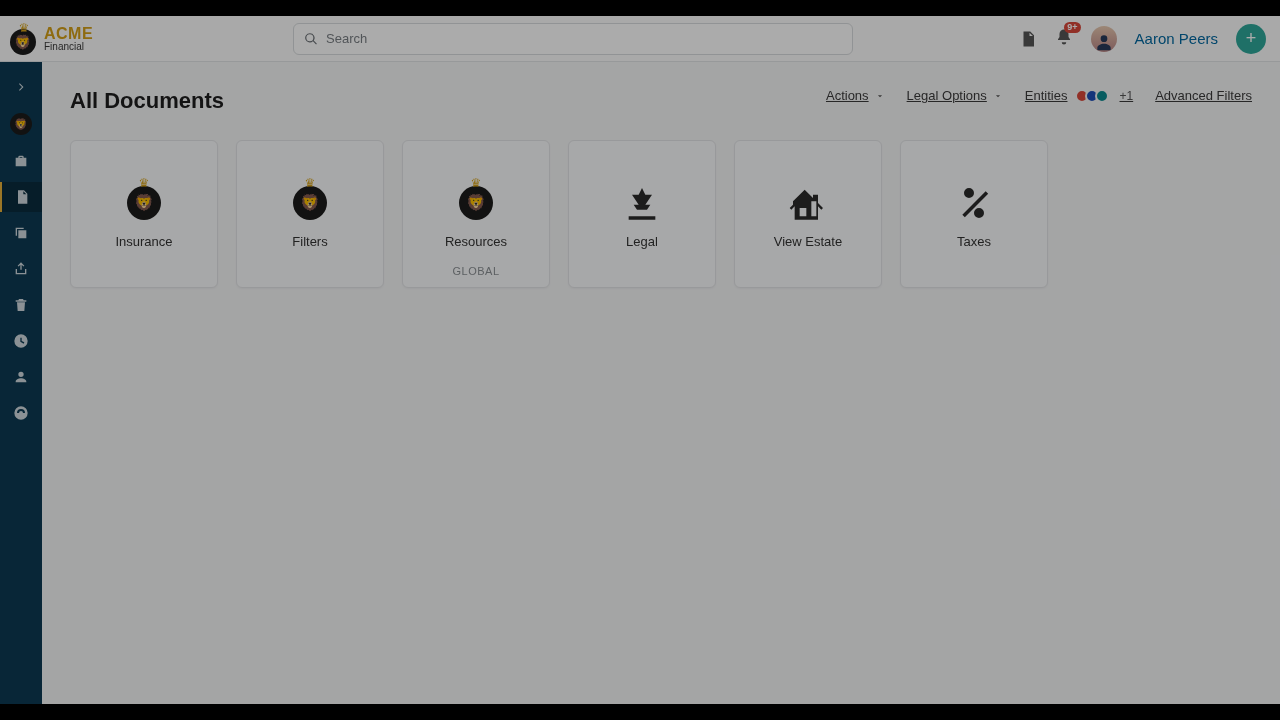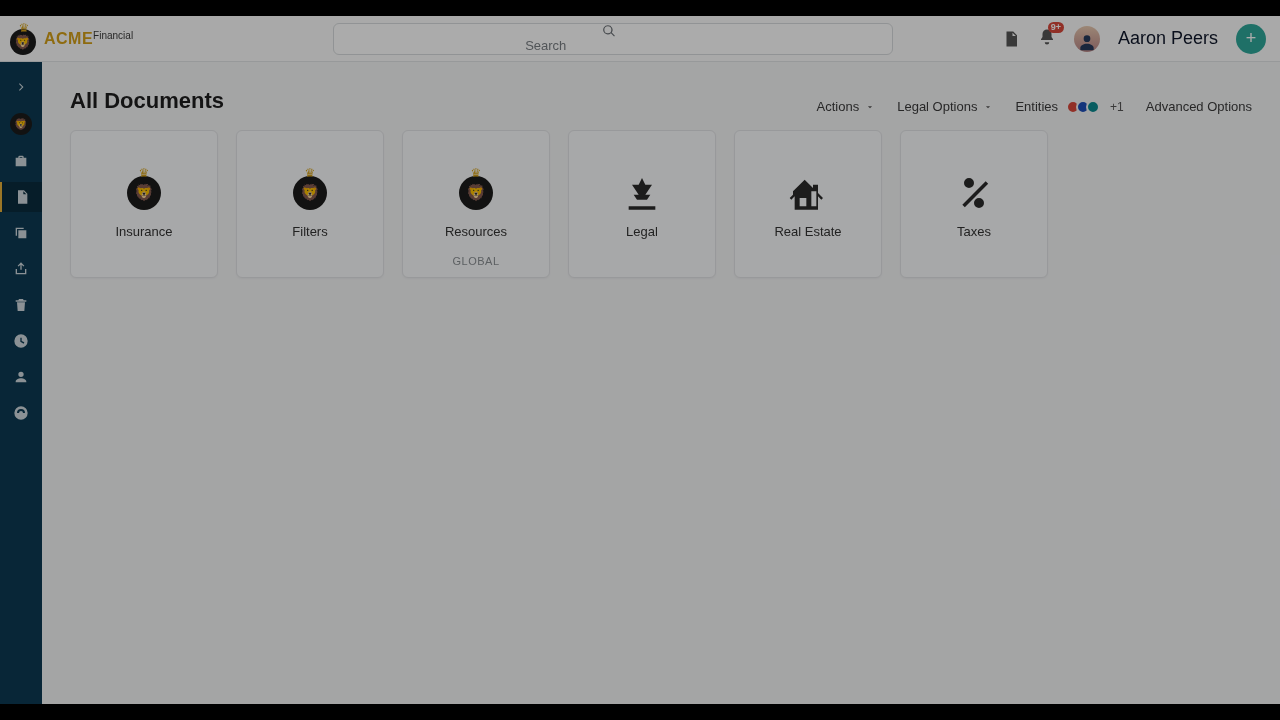--- a/index.html
+++ b/index.html
@@ -31,30 +31,30 @@
   .logo-crown {
     position:absolute; top:-3px; left:50%; transform:translateX(-50%);
     font-size:12px; color:#d4a018; line-height:1;
   }
   .logo-head {
     width:26px; height:26px; border-radius:50%;
     background:#1c1c1c; display:flex; align-items:center; justify-content:center;
     font-size:14px; color:#fff;
     margin-top:4px;
   }
-  .logo-text { display:flex; flex-direction:row; line-height:1; }
+  .logo-text { display:flex; flex-direction:column; line-height:1; }
   .logo-top { font-size:16px; font-weight:700; color:#d4a018; letter-spacing:.5px; }
   .logo-bottom { font-size:10px; font-weight:500; color:#3a3a3a; }
 
   .search-wrap {
     margin-left:200px;
     width:560px; height:32px;
     border:1px solid #d9dcde; border-radius:6px;
     background:#fff;
-    display:flex; align-items:center; padding:0 10px;flex-direction:column;
+    display:flex; align-items:center; padding:0 10px;
   }
   .search-wrap svg { width:14px; height:14px; fill:#6b7075; margin-right:8px; }
   .search-wrap input {
     border:none; outline:none; flex:1; font-size:13px; color:#333; background:transparent;
   }
   .search-wrap input::placeholder { color:#7a7f84; }
 
   .top-right { margin-left:auto; display:flex; align-items:center; gap:18px; }
   .top-icon { width:18px; height:18px; fill:#555; cursor:pointer; }
   .bell-wrap { position:relative; cursor:pointer; }
@@ -62,21 +62,21 @@
     position:absolute; top:-6px; right:-8px;
     background:#d9483b; color:#fff; font-size:9px; font-weight:600;
     padding:1px 3px; border-radius:8px; line-height:1;
   }
   .avatar {
     width:26px; height:26px; border-radius:50%;
     background:linear-gradient(#e8c9b0,#b88);
     display:flex; align-items:flex-end; justify-content:center; overflow:hidden;
   }
   .avatar svg { width:20px; height:20px; }
-  .user-name { font-size:18px; color:#0f172a; }
+  .user-name { font-size:15px; color:#0369a1; }
   .add-btn {
     width:30px; height:30px; border-radius:50%;
     background:#2fa89a; color:#fff; font-size:18px; font-weight:300;
     display:flex; align-items:center; justify-content:center; cursor:pointer;
   }
 
   
   .sidebar {
     position:absolute; top:62px; left:0; bottom:16px;
     width:42px; background:#0c3a52;
@@ -103,26 +103,26 @@
   }
 
   
   .main {
     position:absolute; top:62px; left:42px; right:0; bottom:16px;
     background:#f5f6f7;
     padding:26px 28px;
     overflow:auto;
   }
   .page-head {
-    display:flex; align-items:flex-end; justify-content:space-between;
-    margin-bottom:16px;
+    display:flex; align-items:flex-start; justify-content:space-between;
+    margin-bottom:26px;
   }
   .page-title { font-size:22px; font-weight:700; color:#1e1e1e; }
   .page-controls { display:flex; align-items:center; gap:22px; font-size:13px; color:#3b3b3b; }
-  .ctrl { display:flex; align-items:center; gap:6px; cursor:pointer; }
+  .ctrl { display:flex; align-items:center; gap:6px; cursor:pointer;text-decoration:underline; }
   .ctrl svg { width:10px; height:10px; fill:#555; }
   .ent-dots { display:flex; align-items:center; margin-left:2px; }
   .ent-dot { width:14px; height:14px; border-radius:50%; border:2px solid #f5f6f7; margin-left:-4px; }
   .ent-dot:first-child { margin-left:0; }
   .ent-extra { font-size:12px; color:#555; margin-left:4px; }
 
   .folders { display:flex; gap:18px; }
   .folder {
     width:148px; height:148px;
     background:#fafbfc; border:1px solid #e3e5e7; border-radius:6px;
@@ -276,21 +276,21 @@
           <span>Entities</span>
           <div class="ent-dots" id="ent-dots">
               <div class="ent-dot" style="background: rgb(217, 72, 59);"></div>
               <div class="ent-dot" style="background: rgb(30, 79, 184);"></div>
               <div class="ent-dot" style="background: rgb(11, 138, 143);"></div>
             </div>
           <span class="ent-extra">+1</span>
         </div>
 
         <div class="ctrl">
-          <span>Advanced Options</span>
+          <span>Advanced Filters</span>
         </div>
       </div>
     </div>
 
     <div class="folders" id="folders">
         <div class="folder">
           <div class="folder-icon">
             <div class="card-lion"><span class="crown">♛</span>🦁</div>
           </div>
           <div class="folder-label">Insurance</div>
@@ -315,21 +315,21 @@
             </svg>
           </div>
           <div class="folder-label">Legal</div>
         </div>
         <div class="folder">
           <div class="folder-icon">
             <svg viewBox="0 0 24 24">
               <path d="M3 11l7-7 5 5V7h3v5l3 3-1 1-2-2v8H4v-8l-2 2-1-1 2-2zm4 9h4v-5H7v5zm7 0h3v-9h-3v9z"></path>
             </svg>
           </div>
-          <div class="folder-label">Real Estate</div>
+          <div class="folder-label">View Estate</div>
         </div>
         <div class="folder">
           <div class="folder-icon">
             <svg viewBox="0 0 24 24">
               <path d="M6 6a3 3 0 116 0 3 3 0 01-6 0zm6 12a3 3 0 116 0 3 3 0 01-6 0zM5 19L19 5l1.5 1.5L6.5 20.5 5 19z"></path>
             </svg>
           </div>
           <div class="folder-label">Taxes</div>
         </div>
       </div>

